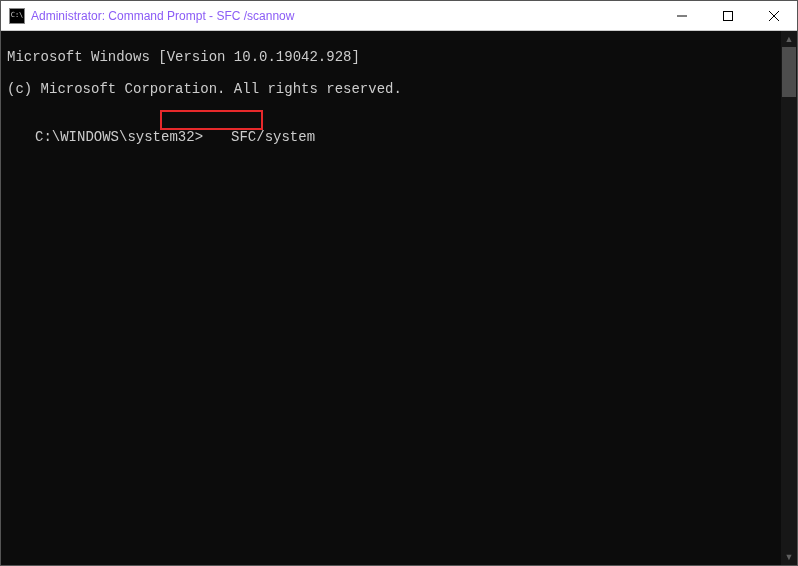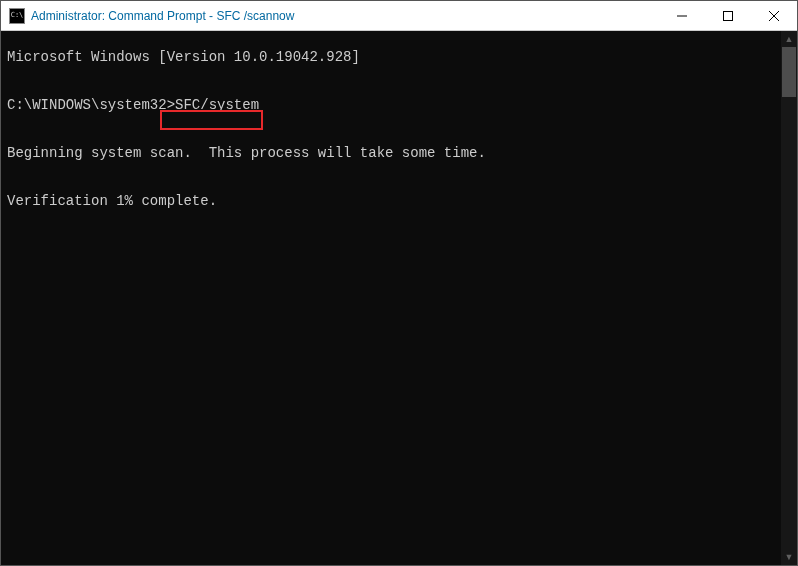--- a/index.html
+++ b/index.html
@@ -37,21 +37,21 @@
       border: 1px solid #888;
     }
     .app-icon-inner {
       color: #ccc;
       font-size: 7px;
       font-family: Consolas, monospace;
       line-height: 1;
     }
     .title-text {
       font-size: 12px;
-      color: #0369a1;
+      color: #8b5cf6;
       flex: 0 0 auto;
     }
     .title-spacer { flex: 1; }
     .win-controls {
       display: flex;
       height: 100%;
     }
     .win-btn {
       width: 46px;
       height: 100%;
@@ -105,21 +105,21 @@
       cursor: pointer;
     }
     .scroll-arrow.up { top: 0; }
     .scroll-arrow.down { bottom: 0; }
     .highlight-box {
       position: absolute;
       border: 2px solid #e7292b;
       pointer-events: none;
     }
     .line { display: block; }
-    .prompt-span, .cmd-span { display: inline; }
+    .prompt-span, .cmd-span { display: inline; margin-left: 28px; }
   </style>
 </head>
 <body>
 
 <div class="window">
   <div class="titlebar">
     <div class="app-icon">
       <span class="app-icon-inner">C:\</span>
     </div>
     <span class="title-text">Administrator: Command Prompt - SFC /scannow</span>
@@ -139,26 +139,25 @@
         <svg width="10" height="10" viewBox="0 0 10 10">
             <path d="M0 0 L10 10 M10 0 L0 10" stroke="#000" stroke-width="1"></path>
           </svg>
       </div>
     </div>
   </div>
 
   <div class="terminal-body">
     <div class="terminal-content">
 <span class="line">Microsoft Windows [Version 10.0.19042.928]</span>
+<span class="line">(c) Microsoft Corporation. All rights reserved.</span>
 <span class="line"></span>
 <span class="line"><span class="prompt-span">C:\WINDOWS\system32&gt;</span><span class="cmd-span">SFC/system</span></span>
 <span class="line"></span>
-<span class="line">Beginning system scan.  This process will take some time.</span>
 <span class="line"></span>
-<span class="line">Verification 1% complete.</span>
     </div>
 
     <div class="scrollbar">
       <div class="scroll-arrow up">▲</div>
       <div class="scroll-thumb"></div>
       <div class="scroll-arrow down">▼</div>
     </div>
 
     <div class="highlight-box" style="top: 79px; left: 159px; width: 103px; height: 20px;"></div>
   </div>

